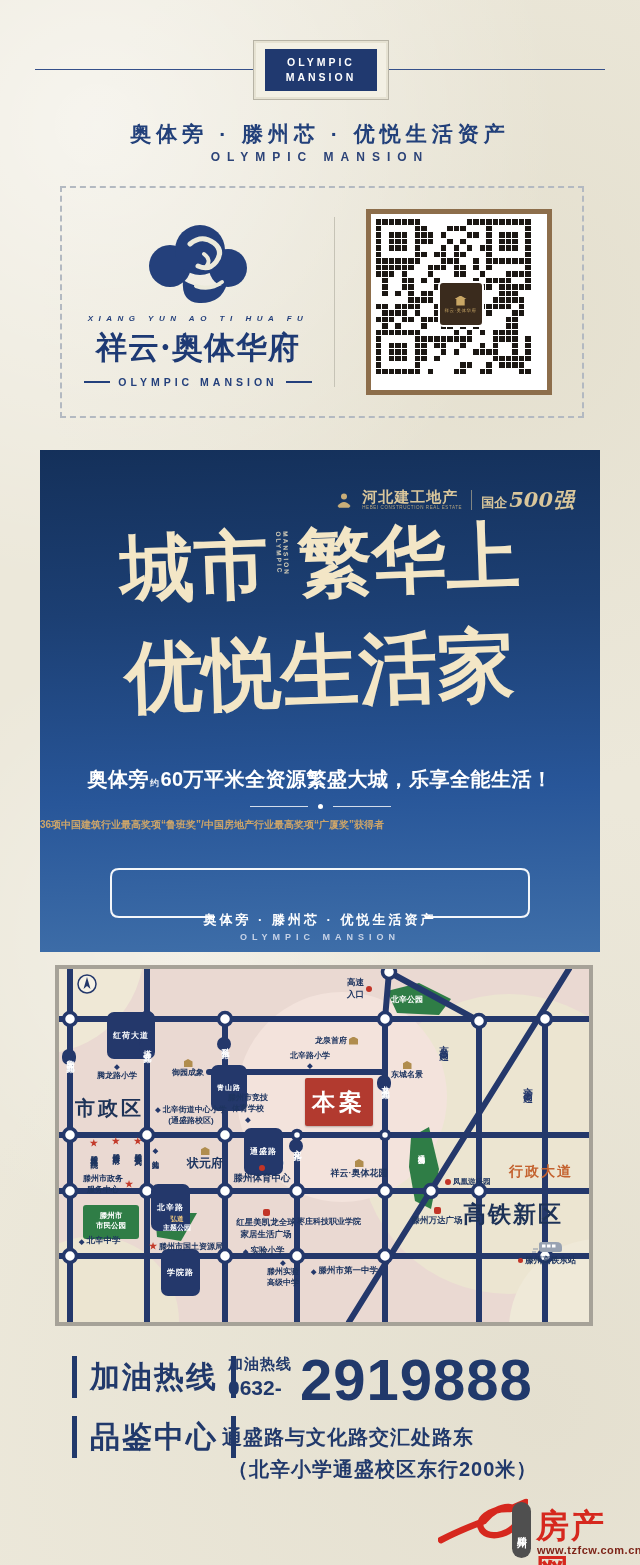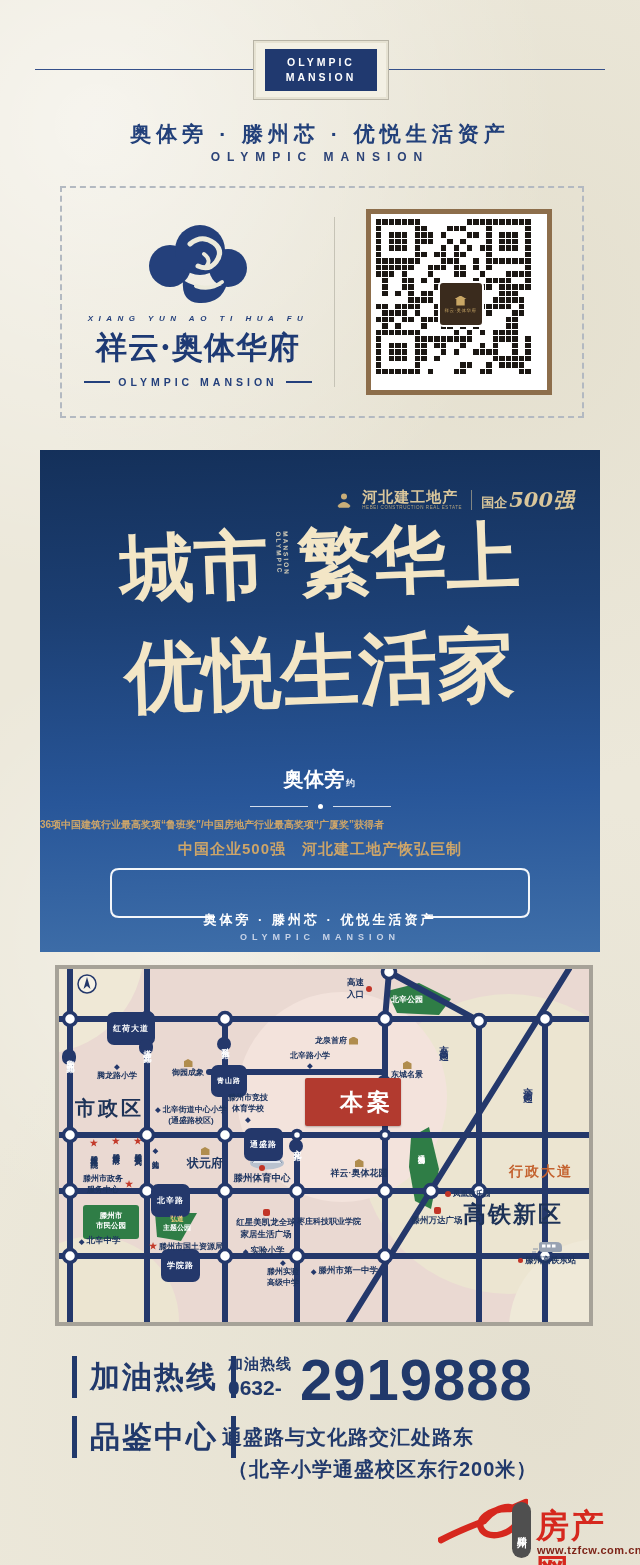--- a/index.html
+++ b/index.html
@@ -80,29 +80,29 @@
   .range-slogan{font-size:25px;font-weight:bold;letter-spacing:1px;}
   .box-sub-cn{position:absolute;top:461px;left:0;width:560px;text-align:center;color:#fff;
     font-size:13px;font-weight:bold;letter-spacing:3px;}
   .box-sub-en{position:absolute;top:482px;left:0;width:560px;text-align:center;color:#c7d3e7;
     font-size:9px;font-weight:bold;letter-spacing:5px;}
   
   .map{left:55px;top:965px;width:530px;height:353px;border:4px solid #a6a298;
     box-shadow:inset 0 0 0 2px #fff;background:#ead9d2;overflow:hidden;}
   .map .lbl{position:absolute;color:#1e3560;font-weight:bold;line-height:1.25;}
   .hb{position:absolute;background:#24386b;color:#fff;font-size:8px;font-weight:bold;
-    padding:11px 6px;border-radius:7px;letter-spacing:1px;white-space:nowrap;}
+    padding:18px 6px;border-radius:7px;letter-spacing:1px;white-space:nowrap;}
   .vb{position:absolute;background:#24386b;color:#fff;font-size:8px;font-weight:bold;
     writing-mode:vertical-rl;padding:4px 1.5px;border-radius:7px;letter-spacing:2px;}
   .vplain{position:absolute;color:#24386b;font-size:9.5px;font-weight:bold;
     writing-mode:vertical-rl;letter-spacing:2px;}
   .zone{position:absolute;color:#1d3257;font-weight:bold;}
   .site-box{position:absolute;left:246px;top:109px;width:68px;height:48px;background:#b23a2f;
     color:#fff;font-size:23px;font-weight:bold;letter-spacing:4px;display:flex;align-items:center;
-    justify-content:center;border-radius:2px;box-shadow:0 1px 2px rgba(0,0,0,.25);padding-left:28px;}
+    justify-content:center;border-radius:2px;box-shadow:0 1px 2px rgba(0,0,0,.25);}
   .poi{position:absolute;display:flex;flex-direction:column;align-items:center;gap:1px;
     color:#1e3560;font-weight:bold;text-align:center;line-height:1.3;}
   .poi-row{position:absolute;display:flex;align-items:center;gap:2px;color:#1e3560;font-weight:bold;}
   .vtext{writing-mode:vertical-rl;letter-spacing:1px;}
   .star{color:#c33a2a;font-size:9px;line-height:1;}
   .rdot{width:6px;height:6px;background:#c23527;border-radius:50%;display:inline-block;}
   .rsq{width:7px;height:7px;background:#c23527;border-radius:2px;display:inline-block;}
   .ic-sch{color:#24386b;font-size:7px;line-height:1;}
   .ic-bld{width:9px;height:8px;background:#b08d4e;display:inline-block;
     clip-path:polygon(50% 0,100% 32%,100% 100%,0 100%,0 32%);}
@@ -498,29 +498,29 @@
   <div class="h1-row">
     <span class="callig big">城市</span>
     <span class="h1-vert">MANSION OLYMPIC</span>
     <span class="callig big">繁华上</span>
   </div>
   <div class="h2-row callig">优悦生活家</div>
 
   <div class="subline">
     <span>奥体旁</span>
     <span class="sub-approx">约</span>
+    <span>60万平米全资源繁盛大城，乐享全能生活！</span>
   </div>
 
   <div class="divider">
     <span class="ln"></span>
     <span class="dot"></span>
     <span class="ln"></span>
   </div>
   <div class="award1">36项中国建筑行业最高奖项“鲁班奖”/中国房地产行业最高奖项“广厦奖”获得者</div>
-  <div class="award2">中国企业500强　河北建工地产恢弘巨制</div>
 
   <div class="range-box">
     <svg width="420" height="50" viewBox="0 0 420 50" style="position:absolute;left:0;top:0;">
       <path d="M105 49 H9 Q1 49 1 41 V9 Q1 1 9 1 H411 Q419 1 419 9 V41 Q419 49 411 49 H315" fill="none" stroke="#ffffff" stroke-width="2" opacity="0.95"></path>
     </svg>
   </div>
   <div class="box-sub-cn">奥体旁 · 滕州芯 · 优悦生活资产</div>
   <div class="box-sub-en">OLYMPIC MANSION</div>
 </div>
 
@@ -711,21 +711,21 @@
     <span>高级中学</span>
   </div>
   <div class="poi-row" style="left:252px;top:296px;font-size:8.5px;">
     <span class="ic-sch">◆</span>
       <span>滕州市第一中学</span>
   </div>
   <div class="poi" style="left:344px;top:238px;width:68px;font-size:8.5px;">
     <span class="rsq"></span>
       <span>滕州万达广场</span>
   </div>
-  <div class="poi-row" style="left:386px;top:220px;font-size:7.5px;">
+  <div class="poi-row" style="left:386px;top:208px;font-size:7.5px;">
     <span class="rdot"></span>
       <span>凤凰游乐园</span>
   </div>
   <div class="poi" style="left:448px;top:272px;width:80px;font-size:8.5px;">
     <svg width="32" height="13" viewBox="0 0 32 13">
       <path d="M1 11 h4 M2 8 h5" stroke="#8794a8" stroke-width="1.2"></path>
       <path d="M8 3 q0 -2 3 -2 h14 q6 0 6 5 v3 q0 2 -2 2 h-18 q-3 0 -3 -3z" fill="#98a2b2"></path>
       <rect x="11" y="3.5" width="3.5" height="3" fill="#fff"></rect>
         <rect x="16" y="3.5" width="3.5" height="3" fill="#fff"></rect>
       <rect x="21" y="3.5" width="3.5" height="3" fill="#fff"></rect>

